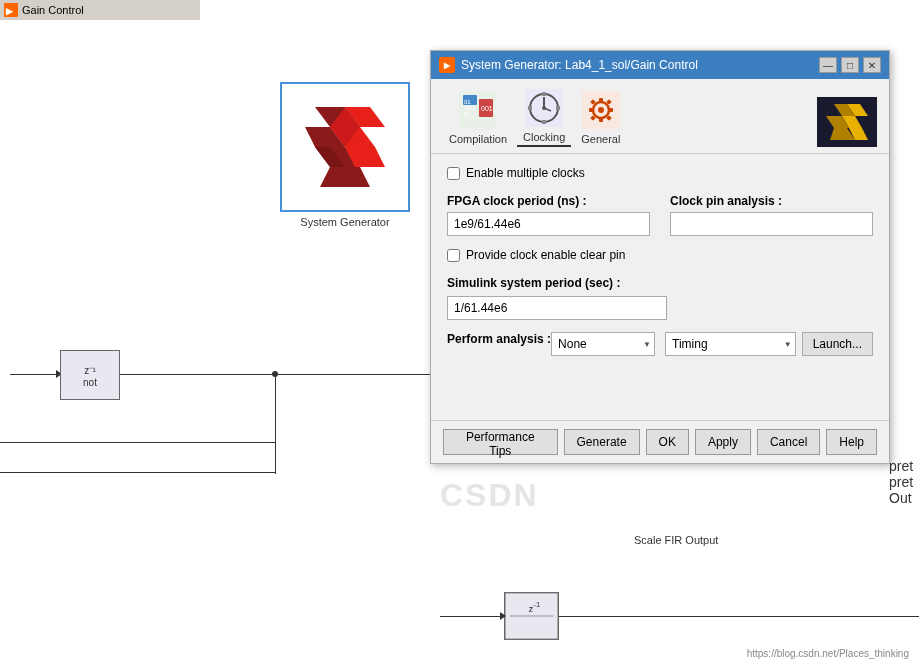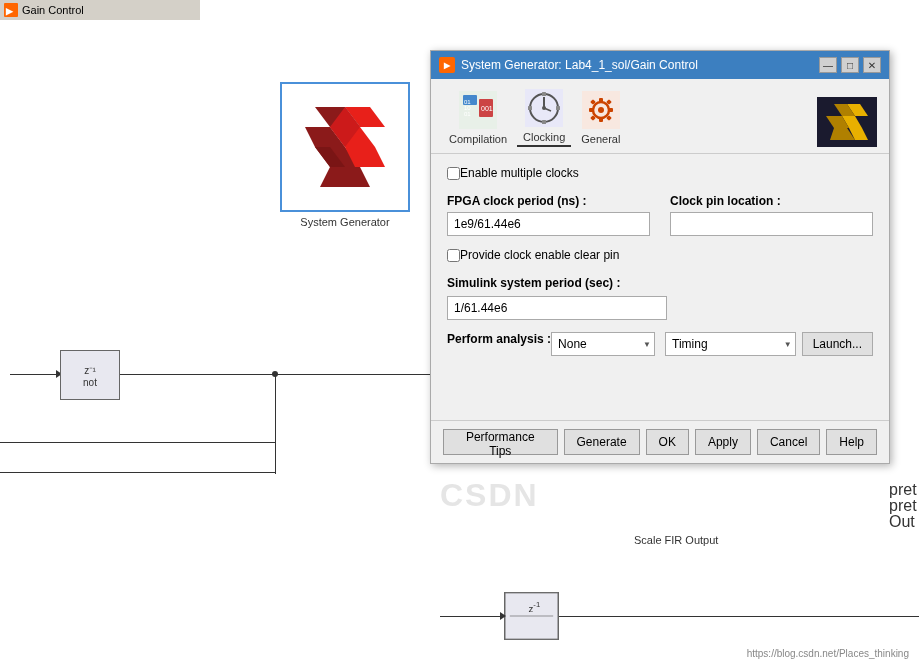--- a/index.html
+++ b/index.html
@@ -152,24 +152,24 @@
       font-weight: bold;
       color: rgba(150,150,150,0.25);
       letter-spacing: 2px;
       pointer-events: none;
       white-space: nowrap;
     }
 
     
     .right-labels {
       position: absolute;
-      top: 460px;
+      top: 436px;
       right: 0;
       width: 30px;
-      font-size: 16px;
+      font-size: 14px;
       color: #333;
       line-height: 16px;
     }
 
     
     .dialog {
       position: absolute;
       top: 50px;
       left: 430px;
       width: 460px;
@@ -272,20 +272,21 @@
     }
 
     
     .dialog-body {
       padding: 12px 16px;
     }
 
     .checkbox-row {
       display: flex;
       align-items: center;
+      gap: 6px;
       margin-bottom: 14px;
     }
 
     .checkbox-row input[type="checkbox"] {
       width: 13px;
       height: 13px;
     }
 
     .form-row {
       display: flex;
@@ -565,21 +566,21 @@
       <input type="checkbox" id="chk-multi" style="">
       <label for="chk-multi" style="font-size:12px;cursor:pointer;">Enable multiple clocks</label>
     </div>
 
     <div class="form-row">
       <div class="form-col">
         <span class="form-label">FPGA clock period (ns) :</span>
         <input type="text" class="form-input" value="1e9/61.44e6" style="">
       </div>
       <div class="form-col">
-        <span class="form-label">Clock pin location :</span>
+        <span class="form-label">Clock pin analysis :</span>
         <input type="text" class="form-input form-input-empty" style="">
       </div>
     </div>
 
     <div class="checkbox-row" style="margin-top:8px;">
       <input type="checkbox" id="chk-clk" style="">
       <label for="chk-clk" style="font-size:12px;cursor:pointer;">Provide clock enable clear pin</label>
     </div>
 
     <div style="margin-bottom:12px;">

